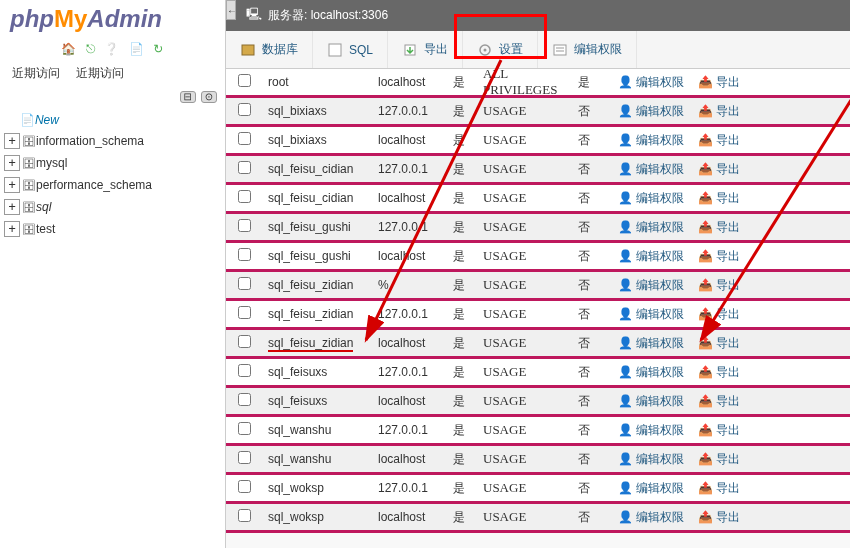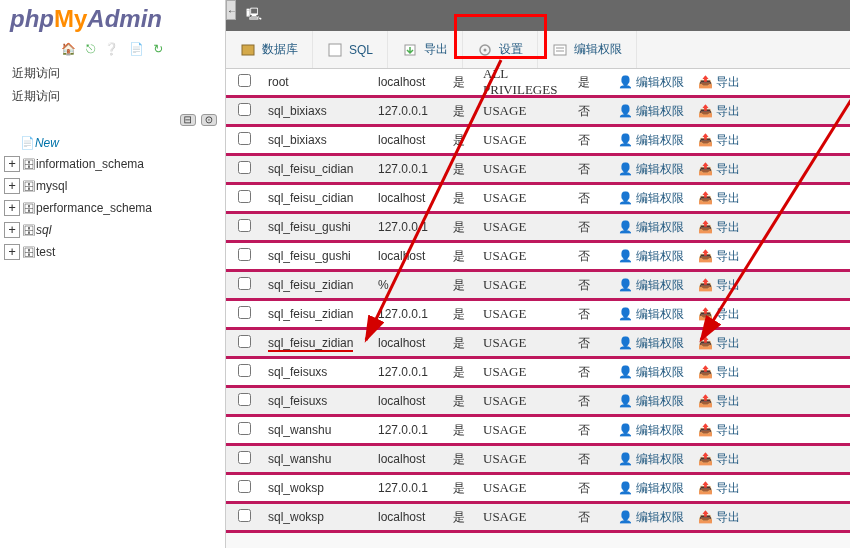--- a/index.html
+++ b/index.html
@@ -6,21 +6,21 @@
     body { font-family: sans-serif; font-size: 12px; color: #333; background: #fff; width: 850px; height: 548px; overflow: hidden; position: relative; }
     
     
     .sidebar { width: 225px; height: 548px; float: left; background: #fff; position: relative; }
     .logo { padding: 5px 10px; font-size: 24px; font-weight: bold; }
     .logo .php { color: #666699; font-style: italic; }
     .logo .my { color: #ff8c00; }
     .logo .admin { color: #666699; font-style: italic; }
     .logo-icons { text-align: center; padding: 4px 0; }
     .logo-icons span { display: inline-block; margin: 0 3px; cursor: pointer; }
-    .nav-tabs { display: flex; font-size: 12px; padding: 2px 4px; flex-direction: column; }
+    .nav-tabs { display: flex; font-size: 12px; padding: 2px 4px; }
     .nav-tabs span { padding: 3px 8px; cursor: pointer; color: #333; }
     .nav-controls { text-align: right; padding: 2px 8px; }
     .nav-controls span { display: inline-block; width: 16px; height: 12px; background: #ddd; border: 1px solid #999; border-radius: 3px; margin-left: 2px; cursor: pointer; font-size: 10px; text-align: center; line-height: 10px; }
     .tree { padding: 5px 2px; }
     .tree-item { padding: 3px 2px; font-size: 12px; display: flex; align-items: center; white-space: nowrap; }
     .tree-toggle { width: 16px; height: 16px; border: 1px solid #999; display: inline-flex; align-items: center; justify-content: center; font-size: 12px; line-height: 1; margin-right: 2px; cursor: pointer; font-family: monospace; }
     .db-icon::before { content: "🗄"; font-size: 11px; }
     .new-link { color: #0073aa; font-style: italic; }
     .tree-label { cursor: pointer; }
     .tree-label.sel { font-style: italic; }
@@ -114,20 +114,21 @@
     <span class="tree-label ">test</span>
         </div>
       </div>
   </div>
 </div>
 
 <div class="main">
   <div class="collapse-bar">←</div>
   <div class="server-info">
     <span class="srv-icon">🖳</span>
+    <span>服务器: localhost:3306</span>
   </div>
   <div class="top-tabs" id="top-tabs">
       <div class="top-tab">
         <span class="tab-icon"><svg class="ic">
             <rect x="2" y="3" width="12" height="10" fill="#d4a94a" stroke="#8a6d2f"></rect>
           </svg></span>
         <span>数据库</span>
       </div>
       <div class="top-tab">
         <span class="tab-icon"><svg class="ic">

